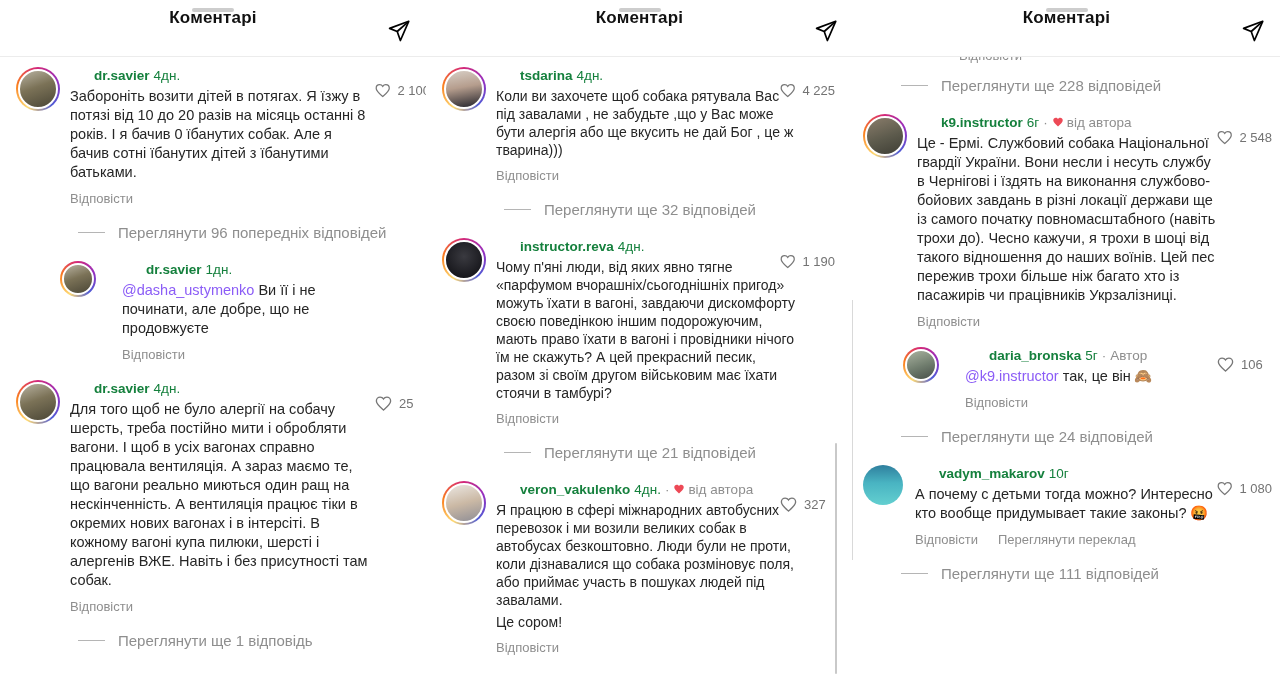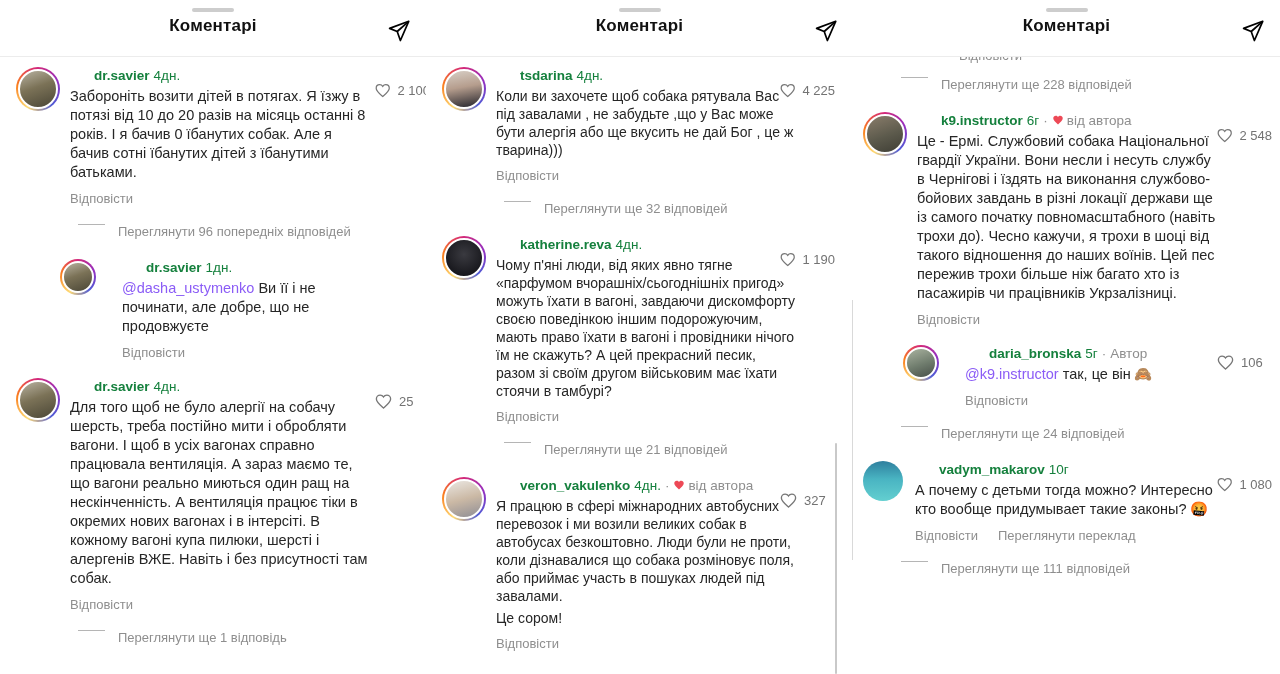--- a/index.html
+++ b/index.html
@@ -9,21 +9,21 @@
 
   
   .panel { position:absolute; top:0; height:674px; background:#fff; overflow:hidden; }
   .panel.p1 { left:0; width:426px; }
   .panel.p2 { left:426px; width:427px; }
   .panel.p3 { left:853px; width:427px; }
 
   .panel-header { position:relative; height:57px; border-bottom:1px solid #ececec; }
   .drag-handle { position:absolute; top:8px; left:50%; transform:translateX(-50%);
                  width:42px; height:4px; border-radius:2px; background:#cdcdcd; }
-  .header-title { position:absolute; top:16px; left:0; right:0; text-align:center;
+  .header-title { position:absolute; top:8px; left:0; right:0; text-align:center;
                   font-size:17px; font-weight:bold; letter-spacing:.2px; color:#111; }
   .share-btn { position:absolute; top:19px; right:14px; width:26px; height:26px;
                background:none; border:none; cursor:pointer; }
   .share-btn svg { width:24px; height:24px; }
 
   .panel-body { padding:10px 0 0 16px; }
   .p3 .panel-body { padding-left:10px; padding-top:0; }
 
   
   .comment { position:relative; display:flex; align-items:flex-start; margin-bottom:18px; }
@@ -60,22 +60,22 @@
   .like-col { position:absolute; top:14px; width:56px; display:flex; flex-direction:row;
               align-items:center; gap:6px; }
   .p1 .like-col { right:-4px; }
   .p2 .like-col { right:18px; }
   .p3 .like-col { right:8px; }
   .reply .like-col { top:8px; }
   .p1 .reply .like-col { right:-48px; }
   .like-col svg { width:19px; height:19px; cursor:pointer; }
   .like-count { font-size:13px; color:#737373; white-space:nowrap; cursor:pointer; }
 
-  .view-replies { display:flex; align-items:flex-start; gap:13px; margin:14px 0 20px 62px;
-                  font-size:13px; color:#8e8e8e; cursor:pointer; }
+  .view-replies { display:flex; align-items:center; gap:13px; margin:14px 0 20px 62px;
+                  font-size:15px; color:#8e8e8e; cursor:pointer; }
   .p3 .view-replies { margin-left:38px; }
   .dashline { width:27px; height:1px; background:#b5b5b5; }
 
   
   .clipped-row { position:relative; height:10px; overflow:hidden; margin-bottom:4px; }
   .clipped-row span { position:absolute; top:-9px; left:96px; font-size:13px; color:#8e8e8e; }
 
   
   .scrollbar-p2 { position:absolute; left:835px; top:443px; width:2px; height:231px;
                   background:#c9c9c9; border-radius:1px; }
@@ -202,21 +202,21 @@
       <div class="view-replies">
           <span class="dashline"></span>
           <span>Переглянути ще 32 відповідей</span>
         </div>
 
       <div class="comment">
         <span class="avatar-ring">
             <span class="av" style="background:radial-gradient(circle at 50% 40%,#3a3a40 0%,#17171c 75%)"></span>
           </span>
         <div class="c-main">
-          <div class="meta"><span class="uname">katherine.reva</span><span class="time">4дн.</span></div>
+          <div class="meta"><span class="uname">instructor.reva</span><span class="time">4дн.</span></div>
           <div class="ctext"><span>Чому п'яні люди, від яких явно тягне «парфумом вчорашніх/сьогоднішніх пригод» можуть їхати в вагоні, завдаючи дискомфорту своєю поведінкою іншим подорожуючим, мають право їхати в вагоні і провідники нічого їм не скажуть? А цей прекрасний песик, разом зі своїм другом військовим має їхати стоячи в тамбурі?</span></div>
           <div class="actions">
               <span>Відповісти</span>
             </div>
         </div>
         <div class="like-col">
           <svg viewBox="0 0 24 24" fill="none" stroke="#777" stroke-width="1.7">
               <path d="M12 20.3C7 16 3 12.8 3 8.9 3 6.2 5.1 4 7.8 4c1.7 0 3.3.9 4.2 2.3C12.9 4.9 14.5 4 16.2 4 18.9 4 21 6.2 21 8.9c0 3.9-4 7.1-9 11.4z"></path>
             </svg>
           <span class="like-count">1 190</span>

